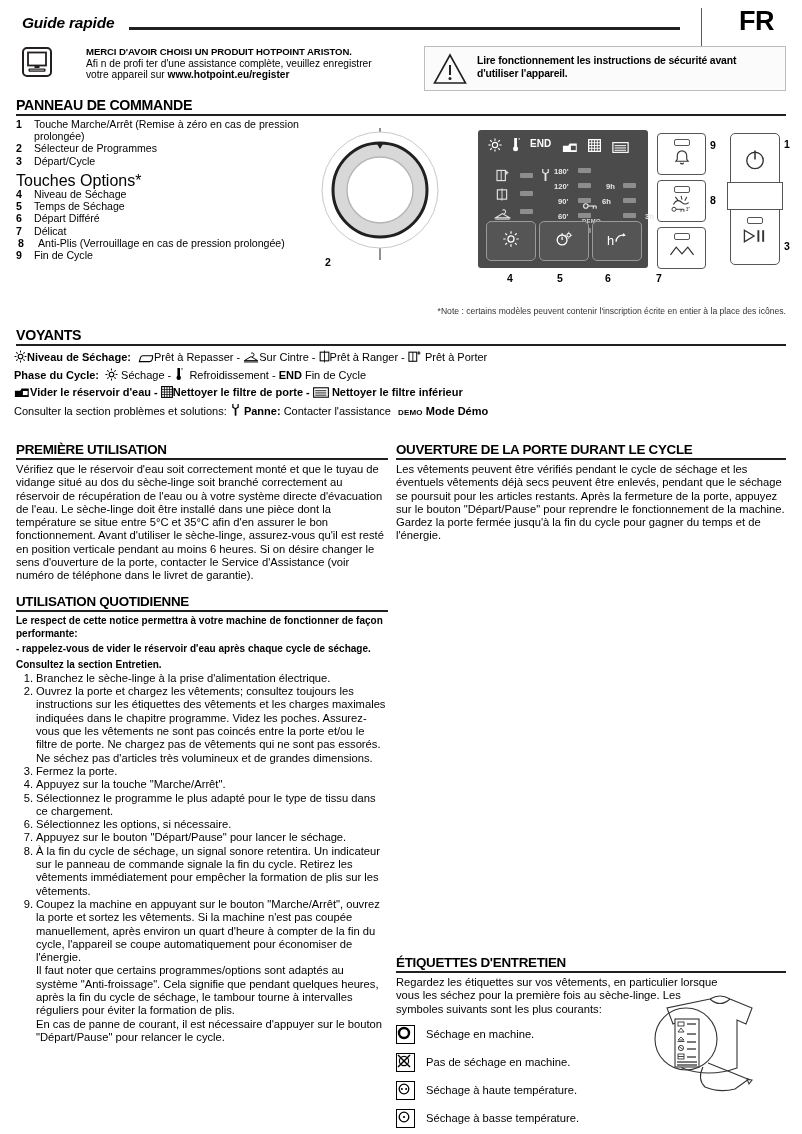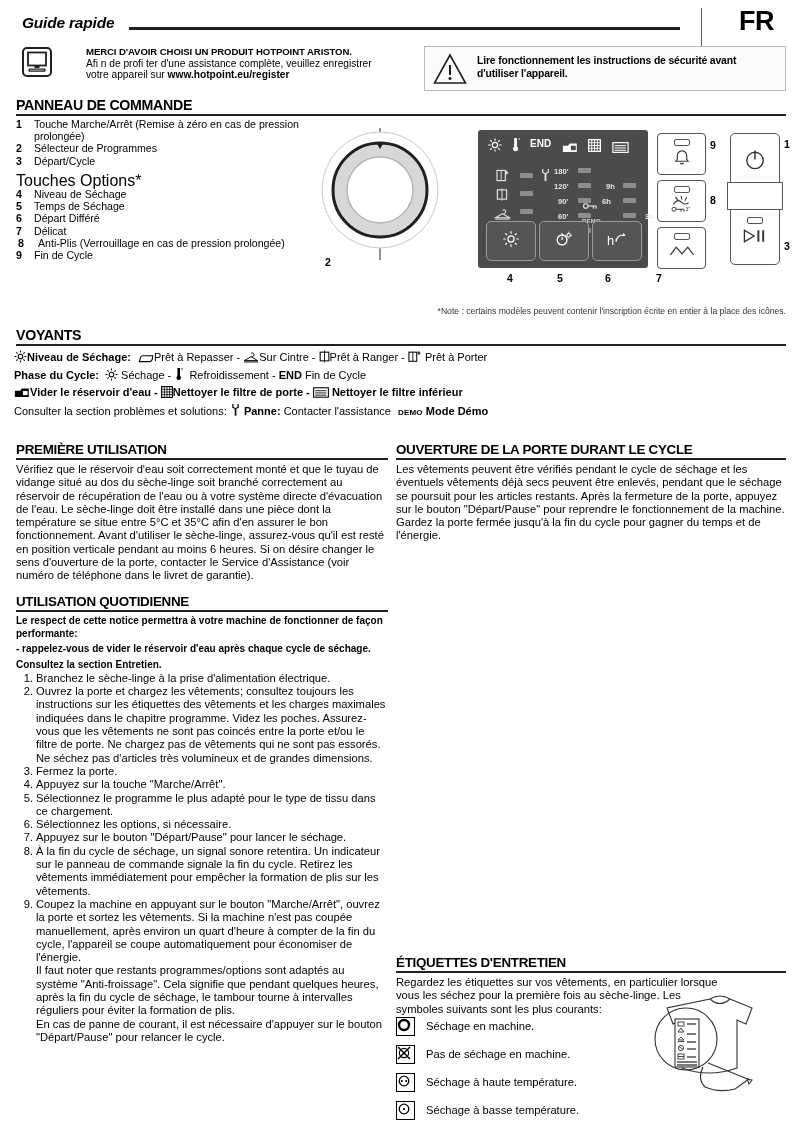--- a/index.html
+++ b/index.html
@@ -79,21 +79,21 @@
   .colL{position:absolute;left:16px;top:442px;width:372px;}
   .colR{position:absolute;left:396px;top:442px;width:390px;}
   .para{font-size:11.2px;line-height:13.3px;margin-top:3px;text-align:left;}
   .bold-blk{font-size:10px;line-height:13.3px;font-weight:bold;margin-top:2px;}
   ol.steps{margin:1px 0 0 0;padding:0;list-style:none;font-size:11.2px;line-height:13.3px;}
   ol.steps li{position:relative;padding-left:20px;margin-bottom:0;}
   ol.steps li .num{position:absolute;left:0;top:0;width:17px;text-align:right;}
   .sub-p{padding-left:20px;font-size:11.2px;line-height:13.3px;}
 
   
-  .care-list{margin-top:1px;}
+  .care-list{margin-top:9px;}
   .care-row{display:flex;align-items:center;margin-bottom:9px;font-size:11.2px;}
   .care-sym{width:17px;height:17px;border:1.6px solid #000;margin-right:11px;position:relative;flex:none;}
   .shirt{position:absolute;right:10px;top:34px;width:128px;height:112px;}
 </style>
 </head>
 <body>
 
 <div class="page">
 
   <div class="hdr">
@@ -553,21 +553,21 @@
       <li><span class="num">1.</span><span>Branchez le sèche-linge à la prise d'alimentation électrique.</span></li>
       <li><span class="num">2.</span><span>Ouvrez la porte et chargez les vêtements; consultez toujours les instructions sur les étiquettes des vêtements et les charges maximales indiquées dans le chapitre programme. Videz les poches. Assurez-vous que les vêtements ne sont pas coincés entre la porte et/ou le filtre de porte. Ne chargez pas de vêtements qui ne sont pas essorés. Ne séchez pas d'articles très volumineux et de grandes dimensions.</span></li>
       <li><span class="num">3.</span><span>Fermez la porte.</span></li>
       <li><span class="num">4.</span><span>Appuyez sur la touche "Marche/Arrêt".</span></li>
       <li><span class="num">5.</span><span>Sélectionnez le programme le plus adapté pour le type de tissu dans ce chargement.</span></li>
       <li><span class="num">6.</span><span>Sélectionnez les options, si nécessaire.</span></li>
       <li><span class="num">7.</span><span>Appuyez sur le bouton "Départ/Pause" pour lancer le séchage.</span></li>
       <li><span class="num">8.</span><span>À la fin du cycle de séchage, un signal sonore retentira. Un indicateur sur le panneau de commande signale la fin du cycle. Retirez les vêtements immédiatement pour empêcher la formation de plis sur les vêtements.</span></li>
       <li><span class="num">9.</span><span>Coupez la machine en appuyant sur le bouton "Marche/Arrêt", ouvrez la porte et sortez les vêtements. Si la machine n'est pas coupée manuellement, après environ un quart d'heure à compter de la fin du cycle, l'appareil se coupe automatiquement pour économiser de  l'énergie.</span></li>
     </ol>
-    <div class="sub-p">Il faut noter que restants programmes/options sont adaptés au système "Anti-froissage". Cela signifie que pendant quelques heures, après la fin du cycle de séchage, le tambour tourne à intervalles réguliers pour éviter la formation de plis.</div>
+    <div class="sub-p">Il faut noter que certains programmes/options sont adaptés au système "Anti-froissage". Cela signifie que pendant quelques heures, après la fin du cycle de séchage, le tambour tourne à intervalles réguliers pour éviter la formation de plis.</div>
     <div class="sub-p">En cas de panne de courant, il est nécessaire d'appuyer sur le bouton "Départ/Pause" pour relancer le cycle.</div>
   </div>
 
   <div class="colR">
     <div class="sec-h small">OUVERTURE DE LA PORTE DURANT LE CYCLE</div>
     <div class="para">Les vêtements peuvent être vérifiés pendant le cycle de séchage et les éventuels vêtements déjà secs peuvent être enlevés, pendant que le séchage se poursuit pour les articles restants. Après la fermeture de la porte, appuyez sur le bouton "Départ/Pause" pour reprendre le fonctionnement de la machine. Gardez la porte fermée jusqu'à la fin du cycle pour gagner du temps et de l'énergie.</div>
   </div>
 
   <div style="position:absolute;left:396px;top:955px;width:390px;">
     <div class="sec-h small">ÉTIQUETTES D'ENTRETIEN</div>

